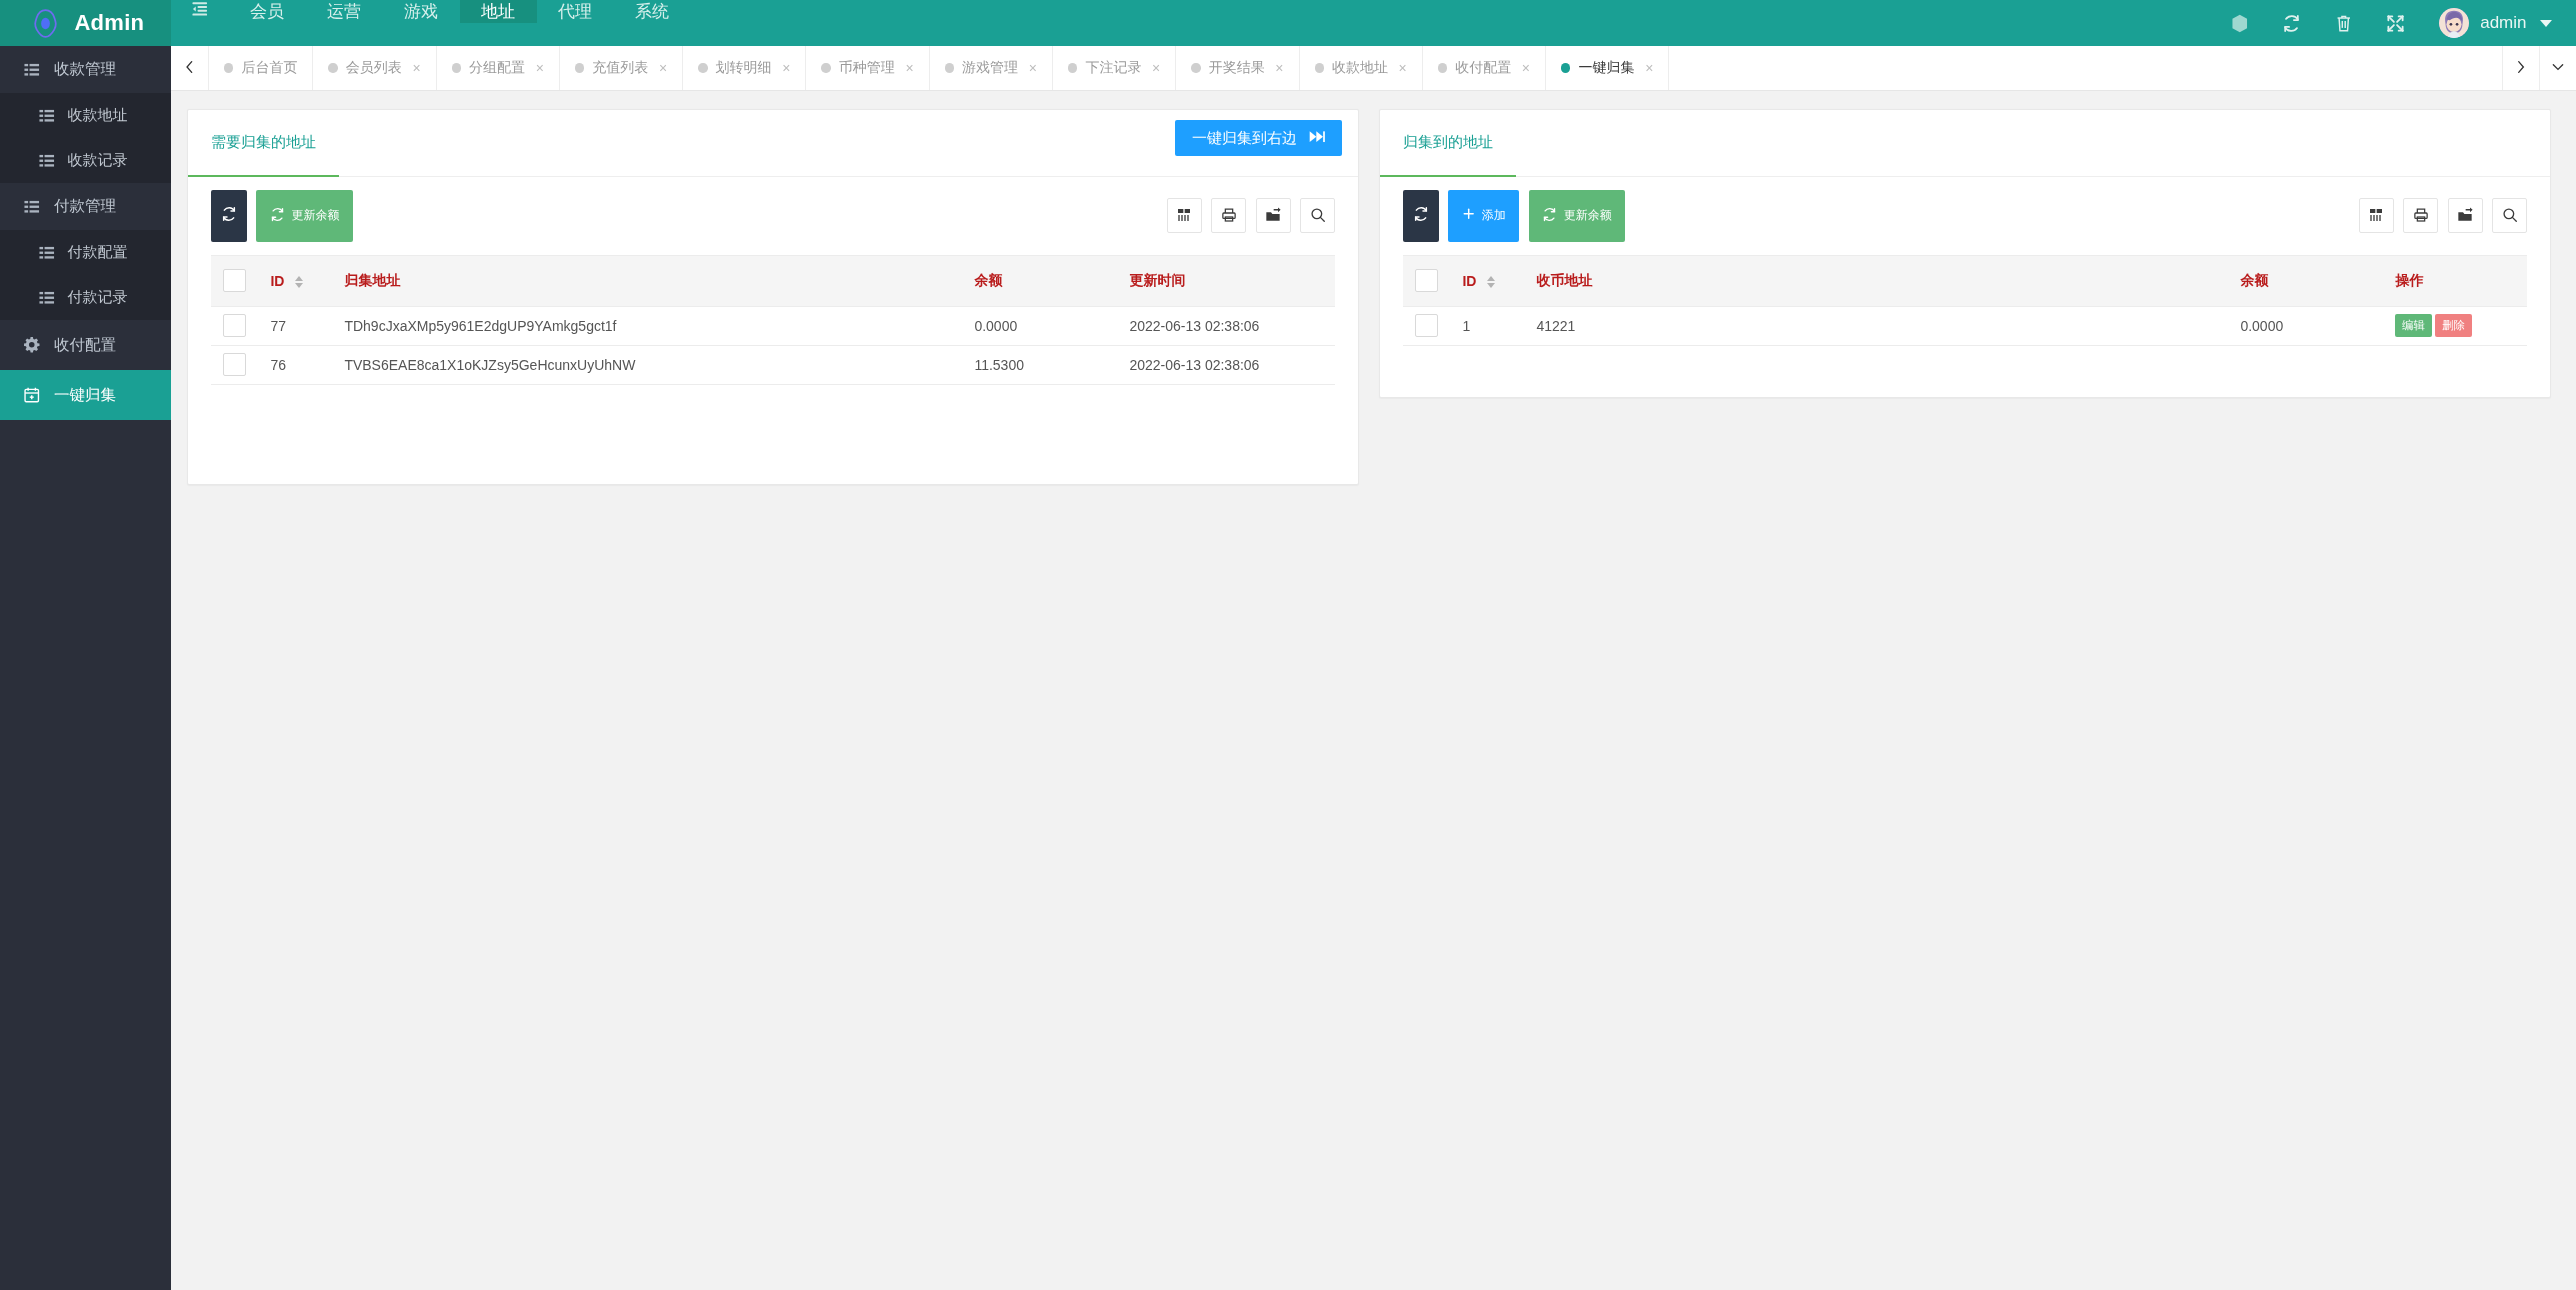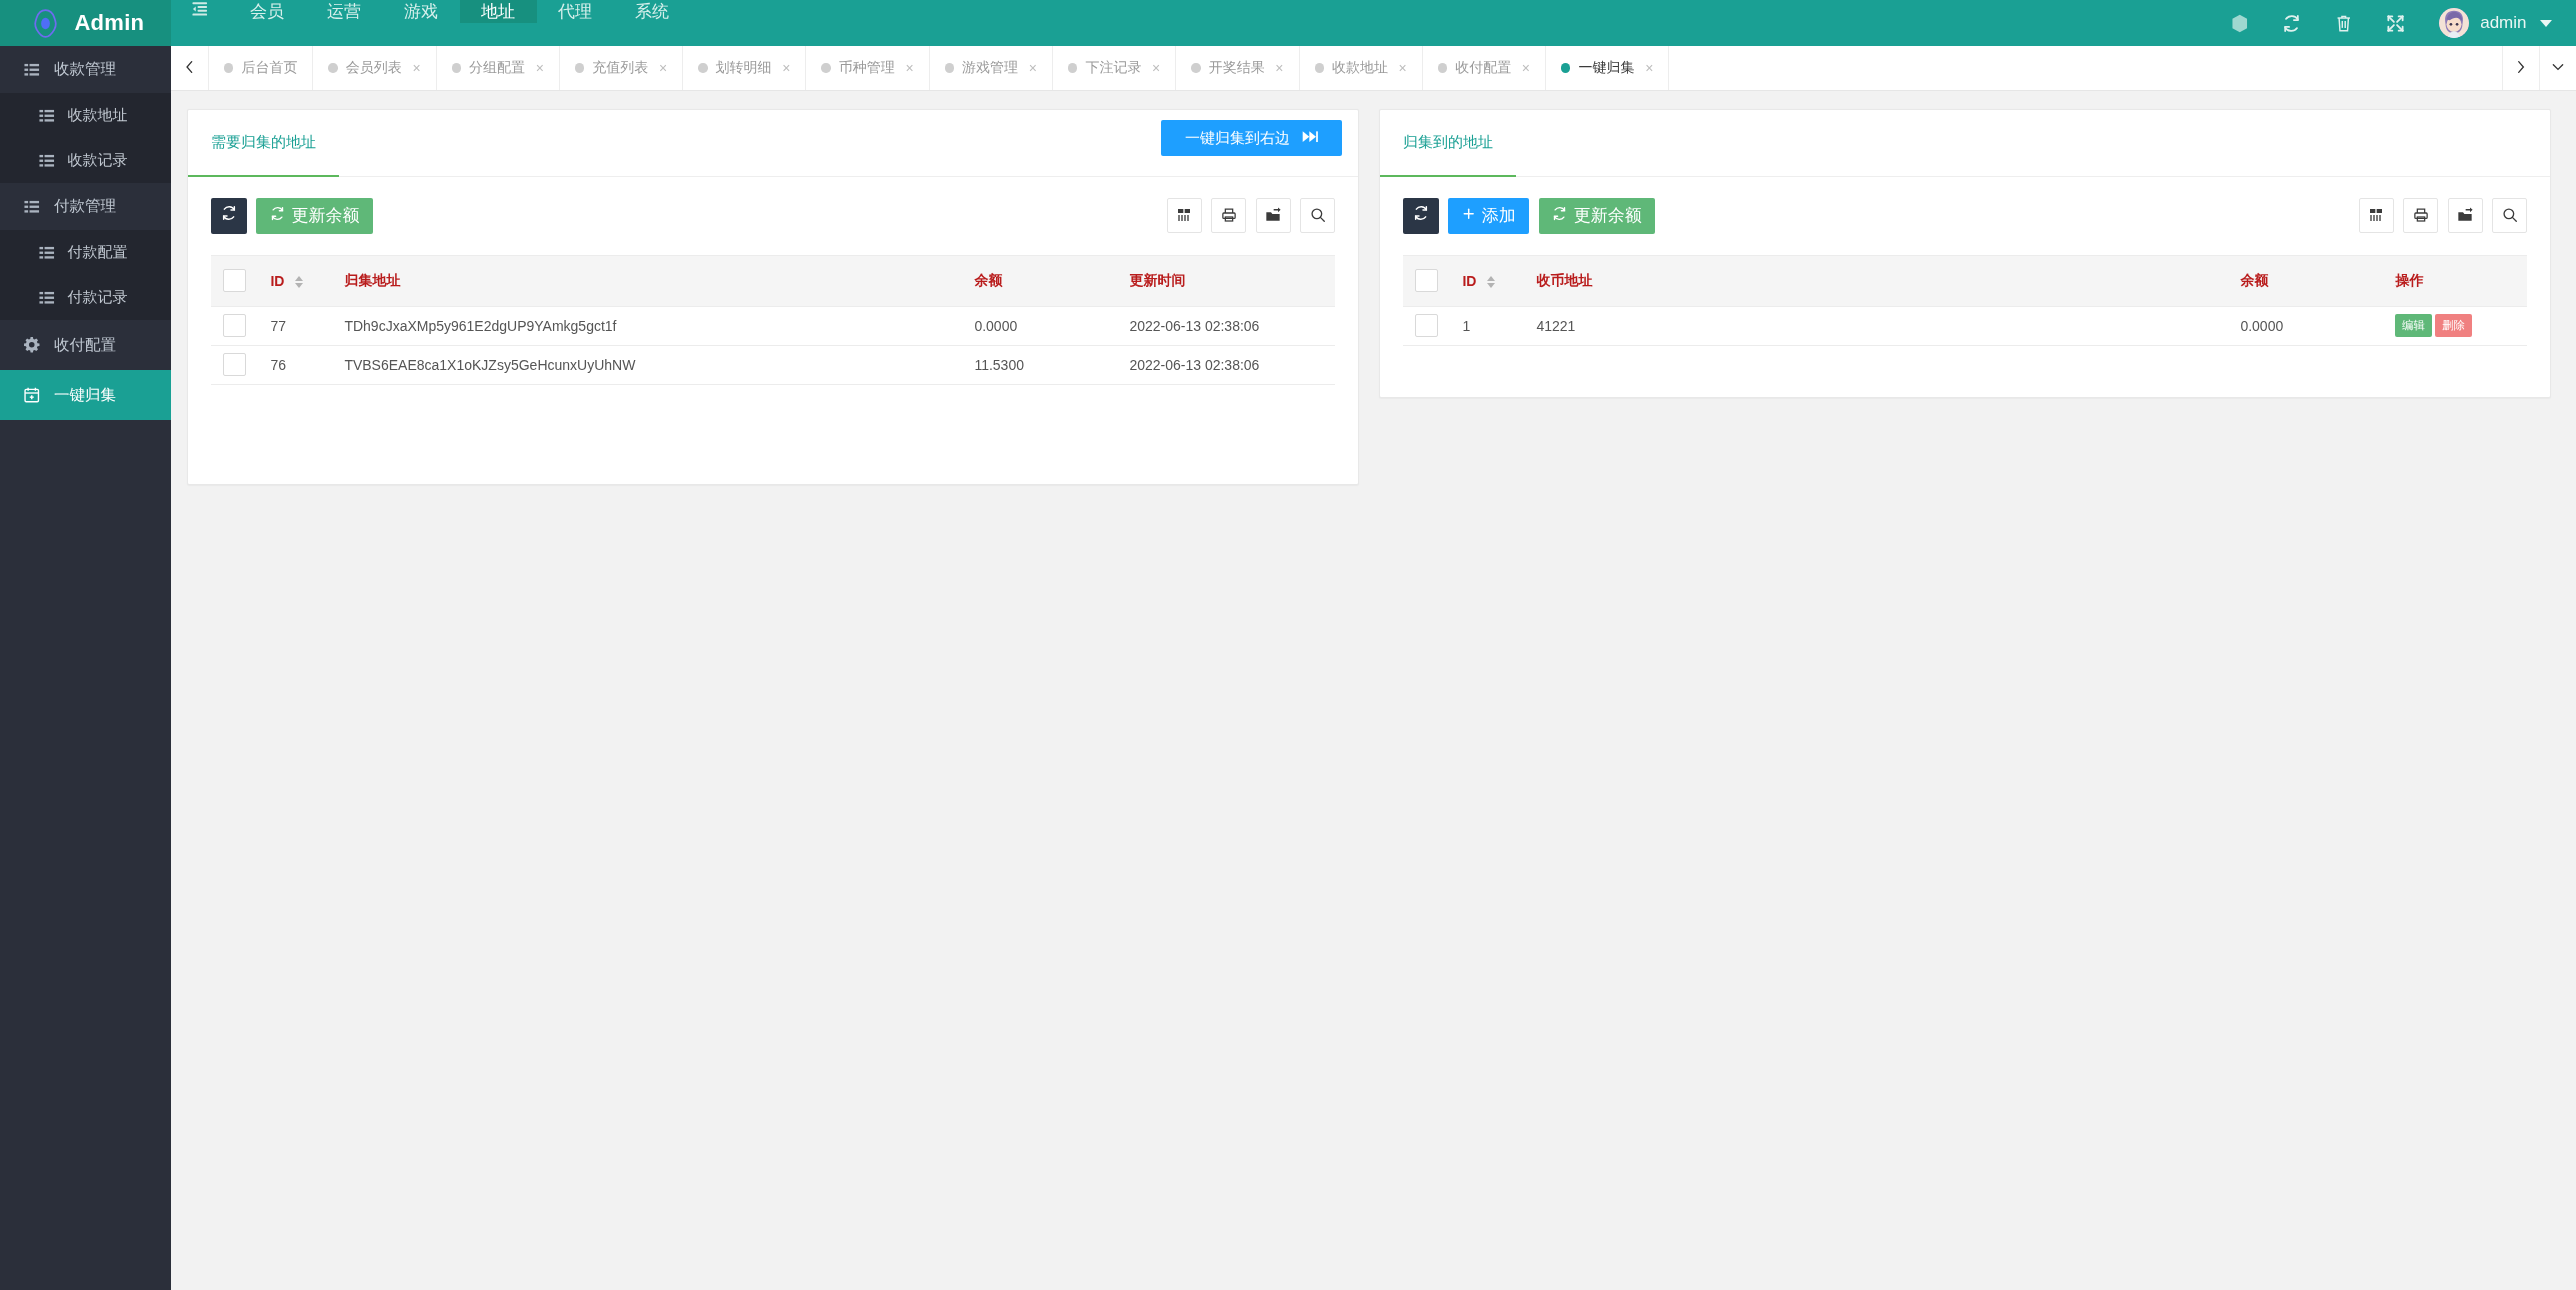--- a/index.html
+++ b/index.html
@@ -102,26 +102,26 @@
   .panel-tab {
     height: 67px; display:flex; align-items:center; padding: 0 23px;
     color:#1aa094; font-size: 15px; position:relative;
   }
   .panel-tab::after {
     content:""; position:absolute; left:0; bottom:-1.3px; width:100%; height:2.7px; background:#5cb85c;
   }
   .panel-head-btn {
     position:absolute; right: 16px; top: 10.8px; height: 36px;
     background:#1e9fff; color:#fff; font-size:15px; border:none; border-radius:2px;
-    display:flex; align-items:center; gap:12px; padding: 0 24px; cursor:pointer;
+    display:flex; align-items:center; gap:12px; padding: 0 17px; cursor:pointer;
   }
 
   .toolbar { height: 78px; display:flex; align-items:center; padding: 0 23px; position:relative; }
   .btn {
-    height: 36px; border:none; border-radius:2px; color:#fff; font-size:17px;
+    height: 52px; border:none; border-radius:2px; color:#fff; font-size:12px;
     display:inline-flex; align-items:center; gap:6.7px; padding: 0 13.4px; cursor:pointer;
     margin-right: 9.4px;
   }
   .btn-dark { background:#2b3646; width: 36px; padding:0; justify-content:center; }
   .btn-green { background:#5fb878; }
   .btn-blue  { background:#1e9fff;text-align:right; }
   .tb-icons { position:absolute; right: 23px; display:flex; gap: 9.4px; }
   .tb-ico {
     width: 35px; height: 35px; border:0.7px solid #e4e4e4; border-radius:2px; background:#fff;
     display:flex; align-items:center; justify-content:center; cursor:pointer;

